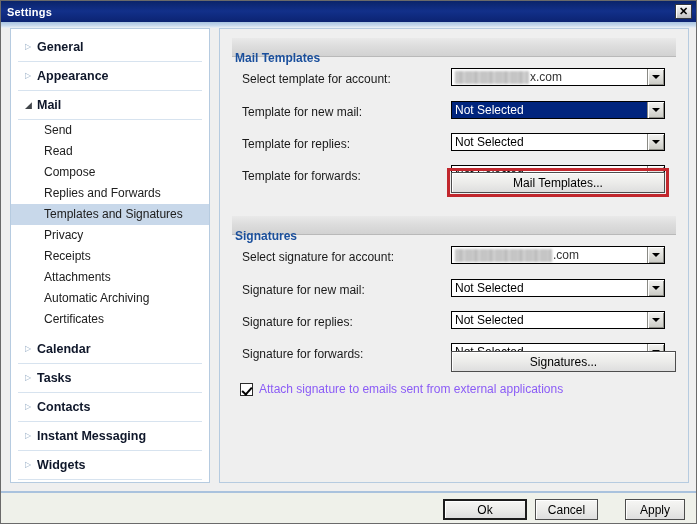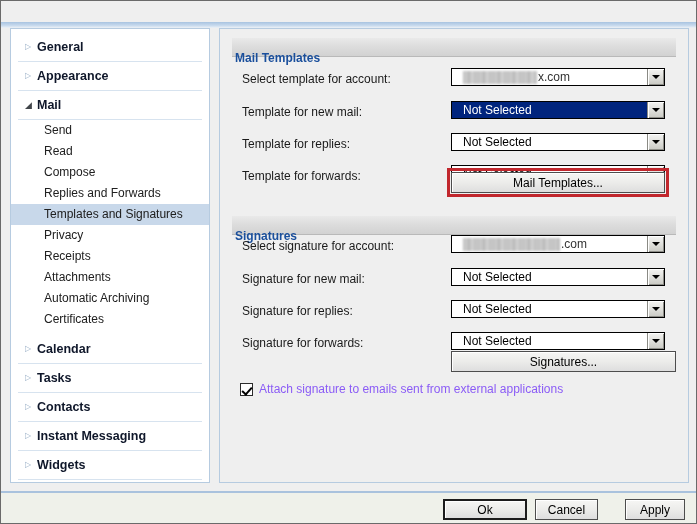--- a/index.html
+++ b/index.html
@@ -178,21 +178,21 @@
     box-sizing: border-box;
     display: flex;
     align-items: stretch;
     cursor: pointer;
   }
   .combo-value {
     flex: 1 1 auto;
     font-size: 12px;
     color: #000000;
     line-height: 16px;
-    padding-left: 11px;
+    padding-left: 3px;
     white-space: nowrap;
     overflow: hidden;
     position: relative;
   }
   .combo.focused { border-color: #000000; }
   .combo.focused .combo-value {
     background: #00247d;
     color: #ffffff;
   }
   .combo-arrow {
@@ -306,20 +306,25 @@
   .footer .pushbtn { top: 6px; }
   .pushbtn.default {
     border: 2px solid #1c1c1c;
   }
 </style>
 </head>
 <body>
 
 <div id="app">
 
+  <div class="titlebar">
+    <div class="titlebar-text">Settings</div>
+    <div class="titlebar-spacer"></div>
+    <div class="close-btn">✕</div>
+  </div>
   <div class="top-strip"></div>
 
   <div class="sidebar">
 
     <div class="nav-top">
       <span class="tri">▷</span>
       <span class="lbl">General</span>
     </div>
 
     <div class="nav-top">
@@ -423,21 +428,21 @@
     </div>
 
     <div class="pushbtn" style="left:231px; top:143px; width:214px;">Mail Templates...</div>
     <div class="annot-box" style="left:227px; top:139px; width:222px; height:29px;"></div>
 
     <div class="group" style="top:187px;">
       <div class="group-header">
         <span class="group-title">Signatures</span>
       </div>
 
-      <div class="row" style="">
+      <div class="row" style="margin-top:11px;">
         <span class="row-label">Select signature for account:</span>
         <div class="combo disabled">
           <div class="combo-value">
             <span class="redact-wrap">
               <span class="redact" style="width:97px;"></span>
                 <span class="redact-tail">.com</span>
             </span>
           </div>
           <div class="combo-arrow">
               <span class="caret"></span>

